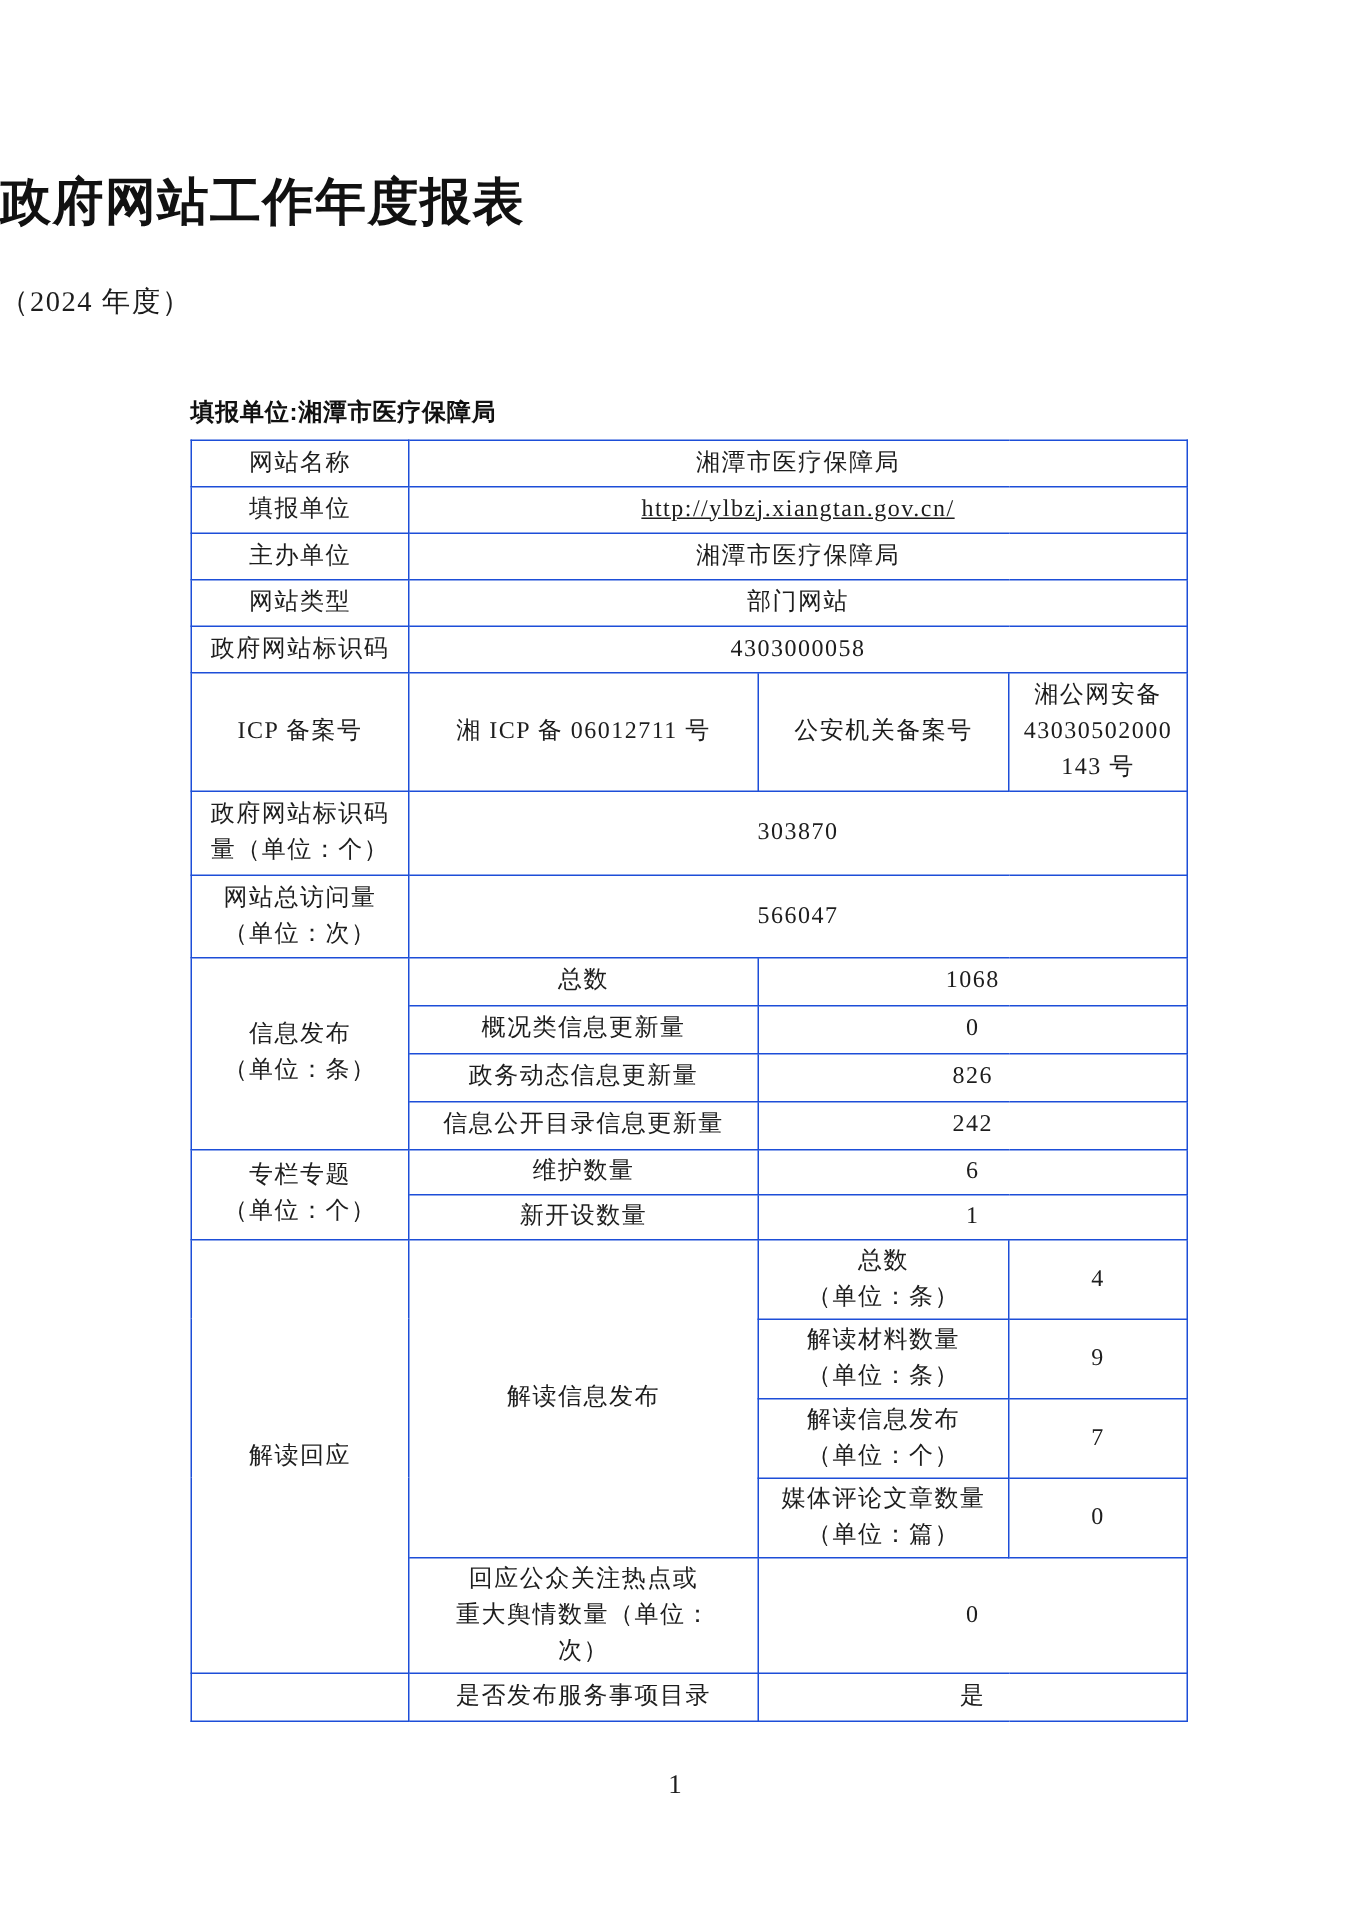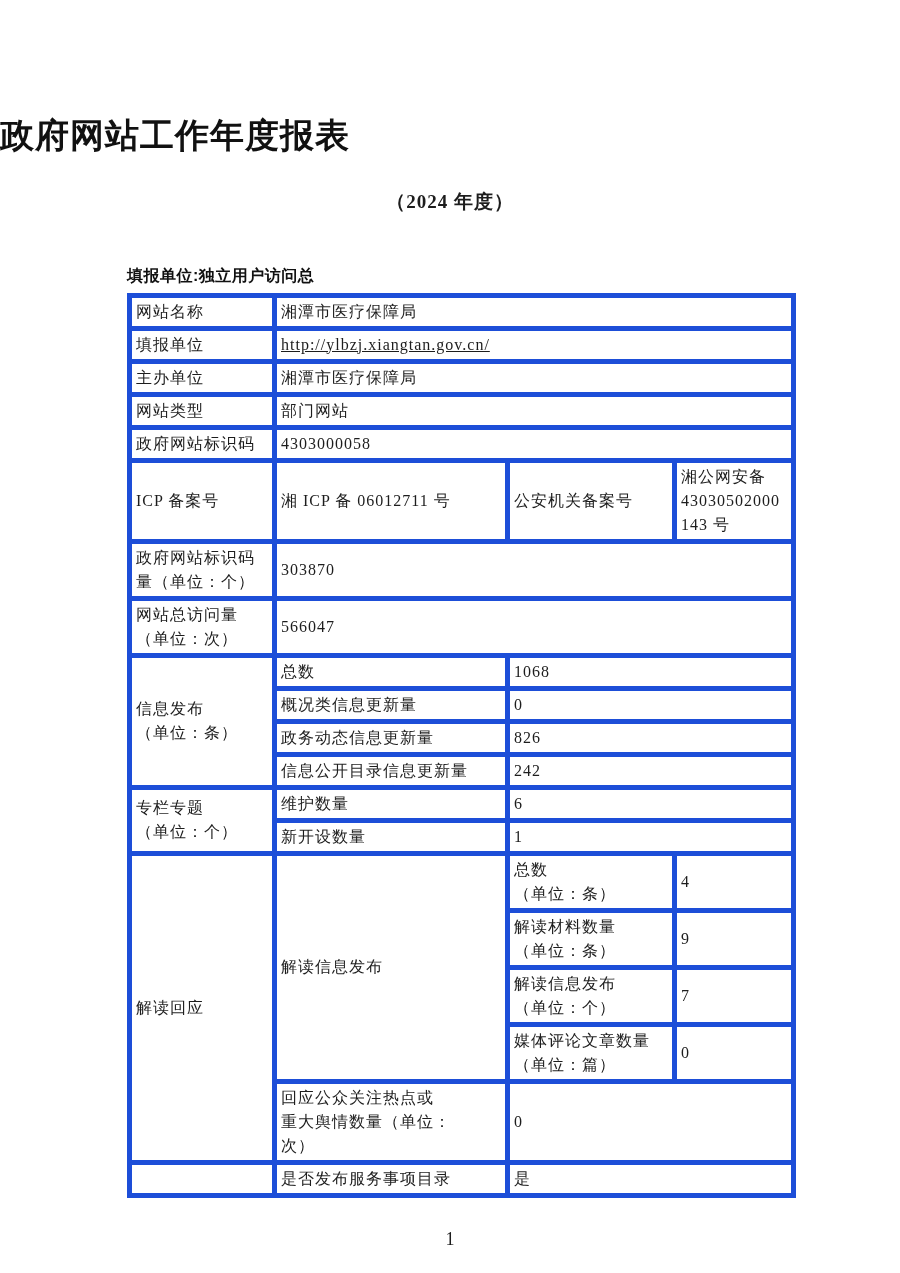--- a/index.html
+++ b/index.html
@@ -12,44 +12,43 @@
     margin:118px 0 0 0;
     font-family:"Liberation Sans","DejaVu Sans",sans-serif;
     font-weight:bold;
     font-size:34px;
     letter-spacing:1px;
     line-height:1;
     color:#111;
   }
   .doc-subtitle{
     margin-top:40px;
-    text-align:center;
+    text-align:left;
     font-size:19px;
     letter-spacing:1px;
     line-height:1;
-    font-weight:bold;
   }
   .report-unit{
     margin:56px 0 0 127px;
     font-family:"Liberation Sans","DejaVu Sans",sans-serif;
     font-weight:bold;
     font-size:16px;
     letter-spacing:0.5px;
     line-height:1.1;
     color:#111;
   }
   table.report{
     margin:8px 0 0 127px;
     width:664px;
     border-collapse:collapse;
     table-layout:fixed;
   }
   table.report td{
-    border:5px solid #1d4ed8;
-    text-align:left;
+    border:1px solid #1d4ed8;
+    text-align:center;
     vertical-align:middle;
     font-size:16px;
     letter-spacing:1px;
     line-height:24px;
     padding:2px 4px;
     white-space:pre-line;
     overflow:hidden;
   }
   td.url{letter-spacing:2px;text-decoration:underline;}
   tr.h30{height:30px} tr.h31{height:31px} tr.h32{height:32px}
@@ -61,21 +60,21 @@
     text-align:center;
     font-size:18px;
     line-height:1;
   }
 </style>
 </head>
 <body>
 
 <div class="doc-title">政府网站工作年度报表</div>
 <div class="doc-subtitle">（2024 年度）</div>
-<div class="report-unit">填报单位:独立用户访问总</div>
+<div class="report-unit">填报单位:湘潭市医疗保障局</div>
 
 <table class="report">
   <colgroup>
     <col style="width:145px">
       <col style="width:233px">
       <col style="width:167px">
       <col style="width:119px">
   </colgroup>
   <tbody>
     <tr class="h31">

